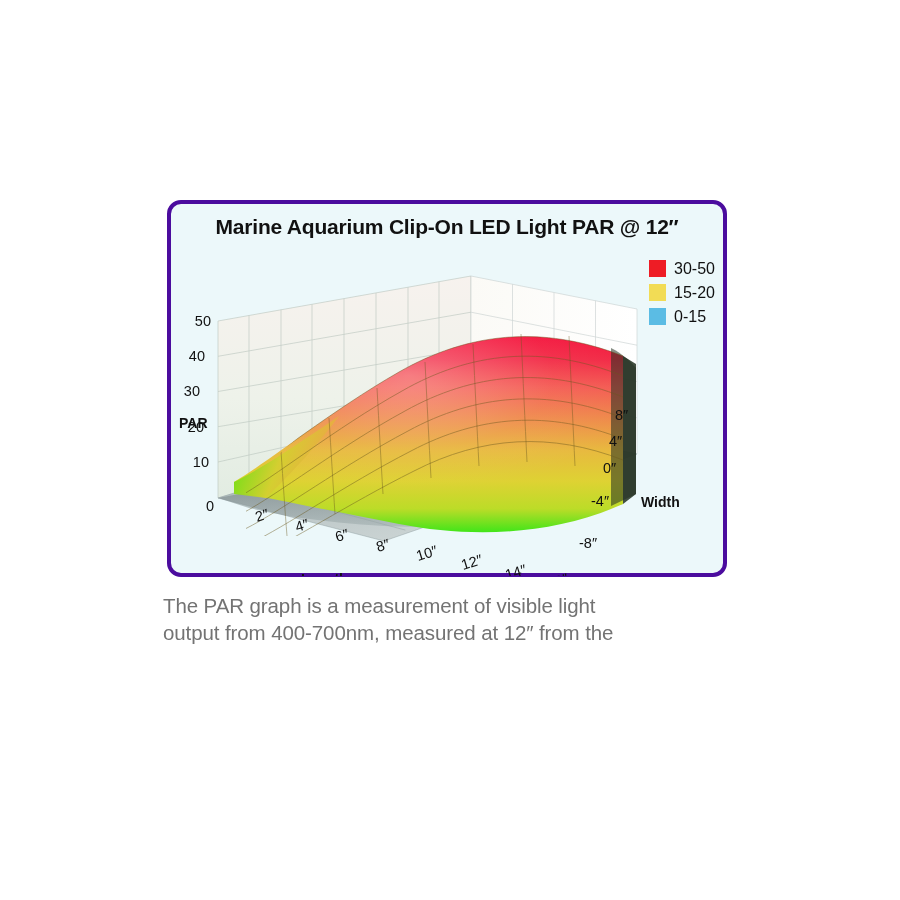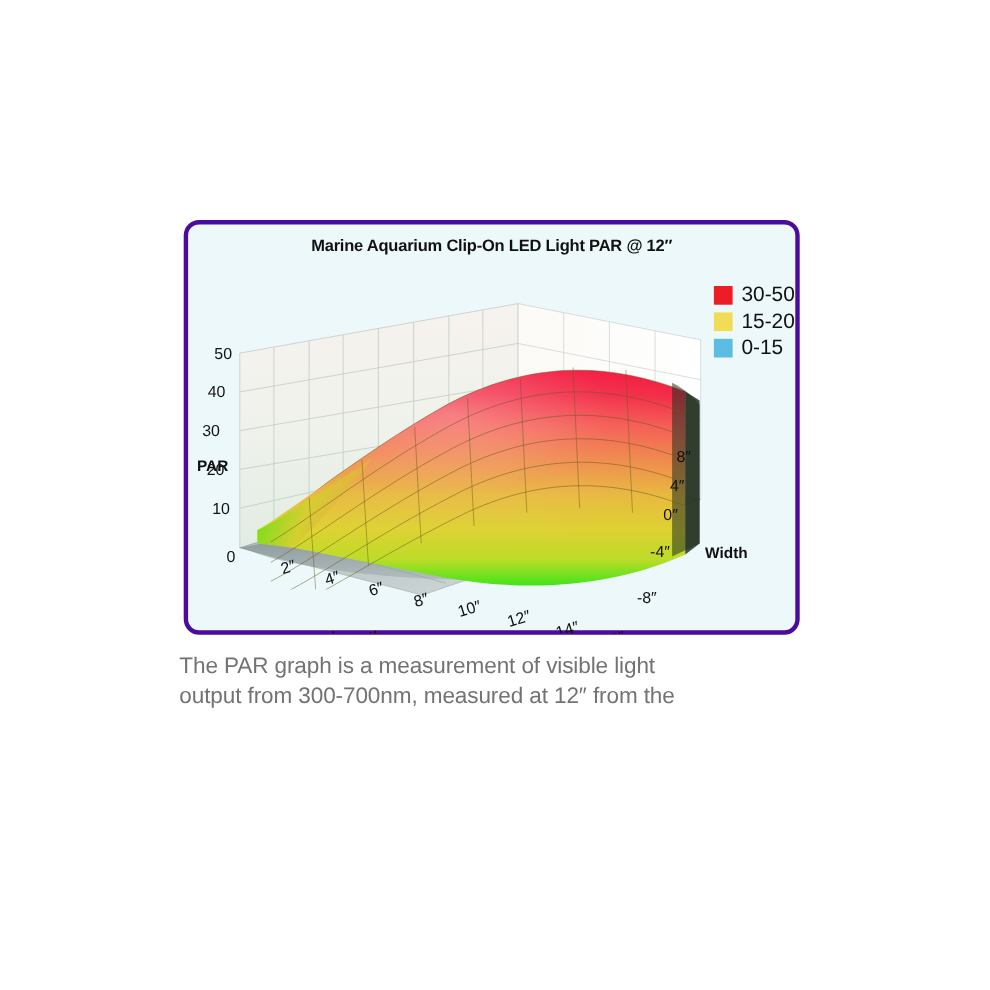--- a/index.html
+++ b/index.html
@@ -31,21 +31,21 @@
     border: 4px solid #4b0c9e;
     border-radius: 14px;
     box-sizing: border-box;
   }
   .chart-title {
     position: absolute;
     left: 0;
     top: 11px;
     width: 100%;
     text-align: center;
-    font-size: 15px;
+    font-size: 21px;
     font-weight: bold;
     letter-spacing: -0.2px;
     color: #111111;
   }
   .plot-area {
     position: absolute;
     left: 0;
     top: 32px;
     width: 560px;
     height: 340px;
@@ -65,21 +65,21 @@
     margin-bottom: 7px;
     height: 17px;
   }
   .legend-swatch {
     width: 17px;
     height: 17px;
     margin-right: 8px;
     flex: none;
   }
   .legend-label {
-    font-size: 19px;
+    font-size: 16px;
     color: #111111;
     line-height: 1;
   }
   .caption {
     position: absolute;
     left: 163px;
     top: 592px;
     width: 600px;
     font-size: 20.5px;
     line-height: 27px;
@@ -282,16 +282,16 @@
       <div class="legend-row">
         <span class="legend-swatch" style="background:#5bbce4"></span>
         <span class="legend-label">0-15</span>
       </div>
     </div>
 
   </div>
 
   <div class="caption">
     <div>The PAR graph is a measurement of visible light</div>
-    <div>output from 300-700nm, measured at 12″ from the</div>
+    <div>output from 400-700nm, measured at 12″ from the</div>
   </div>
 
 </div>
 
 </body></html>

